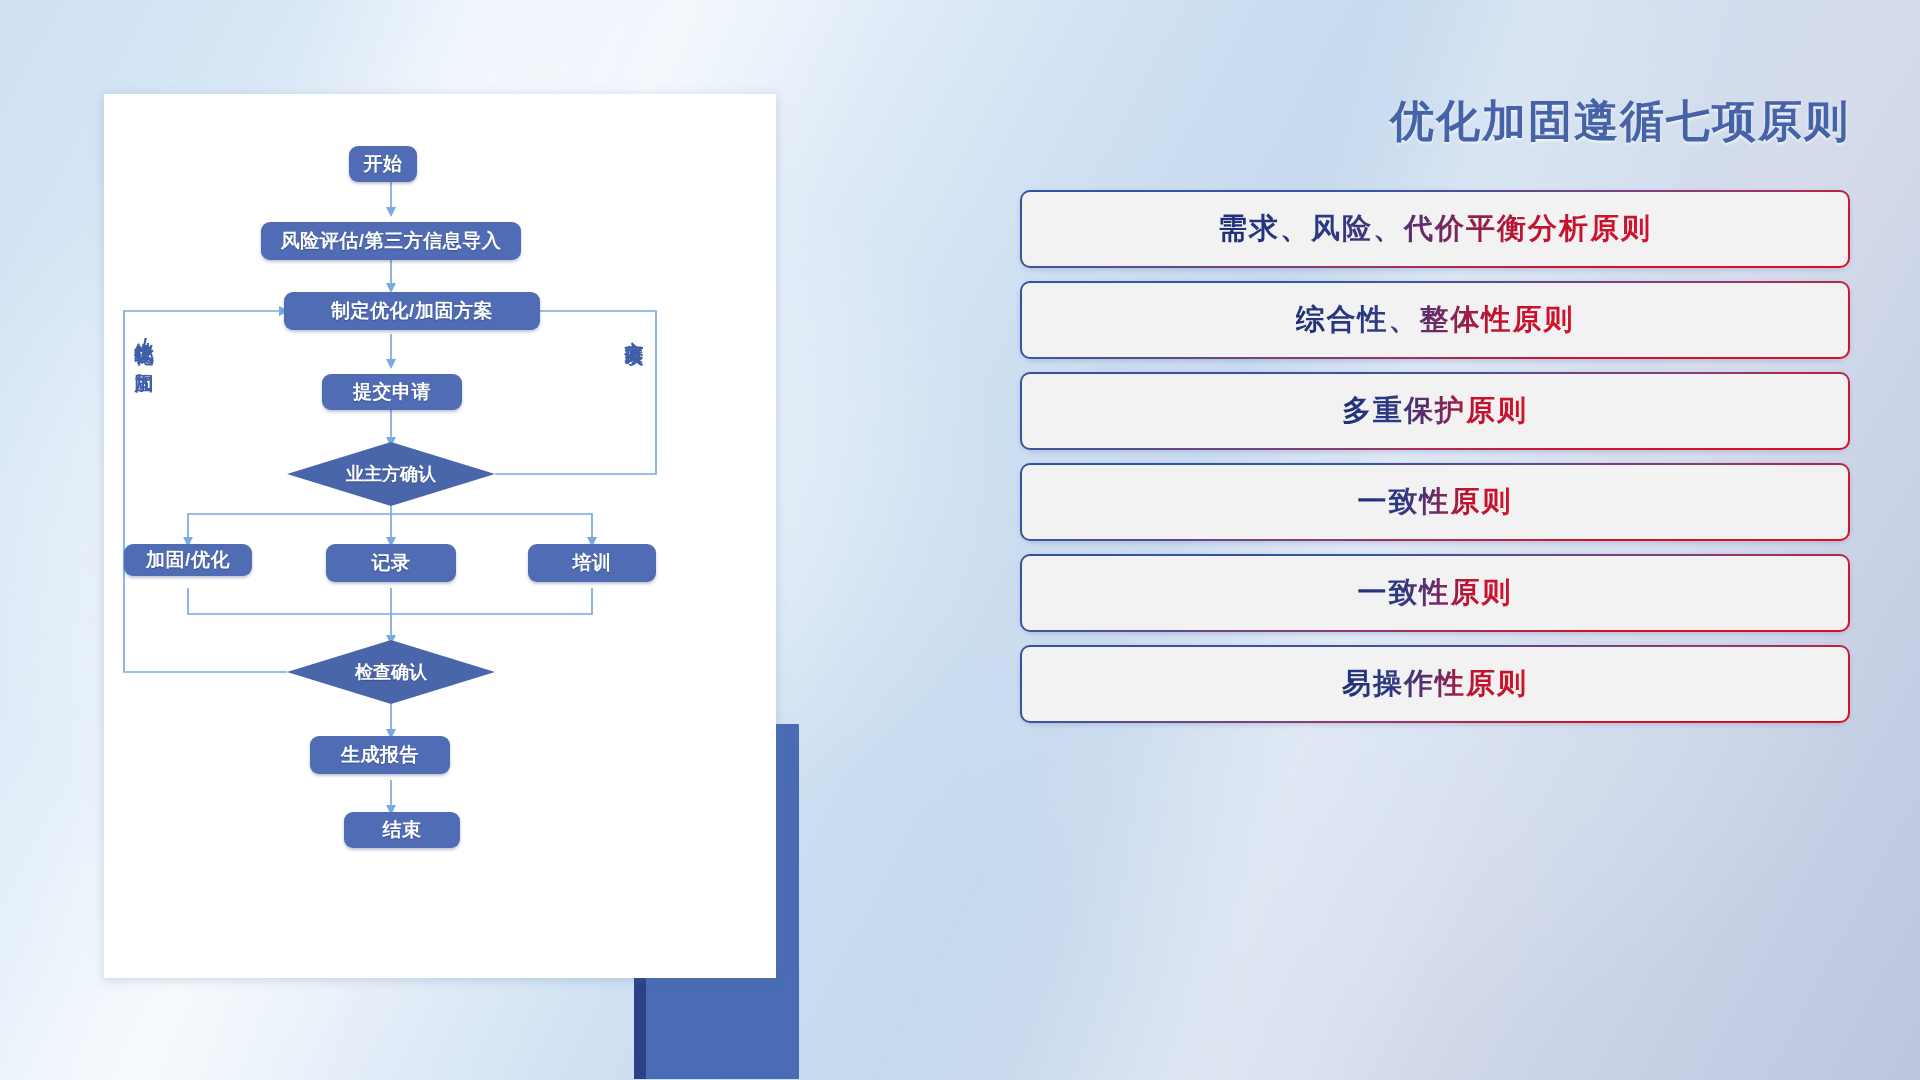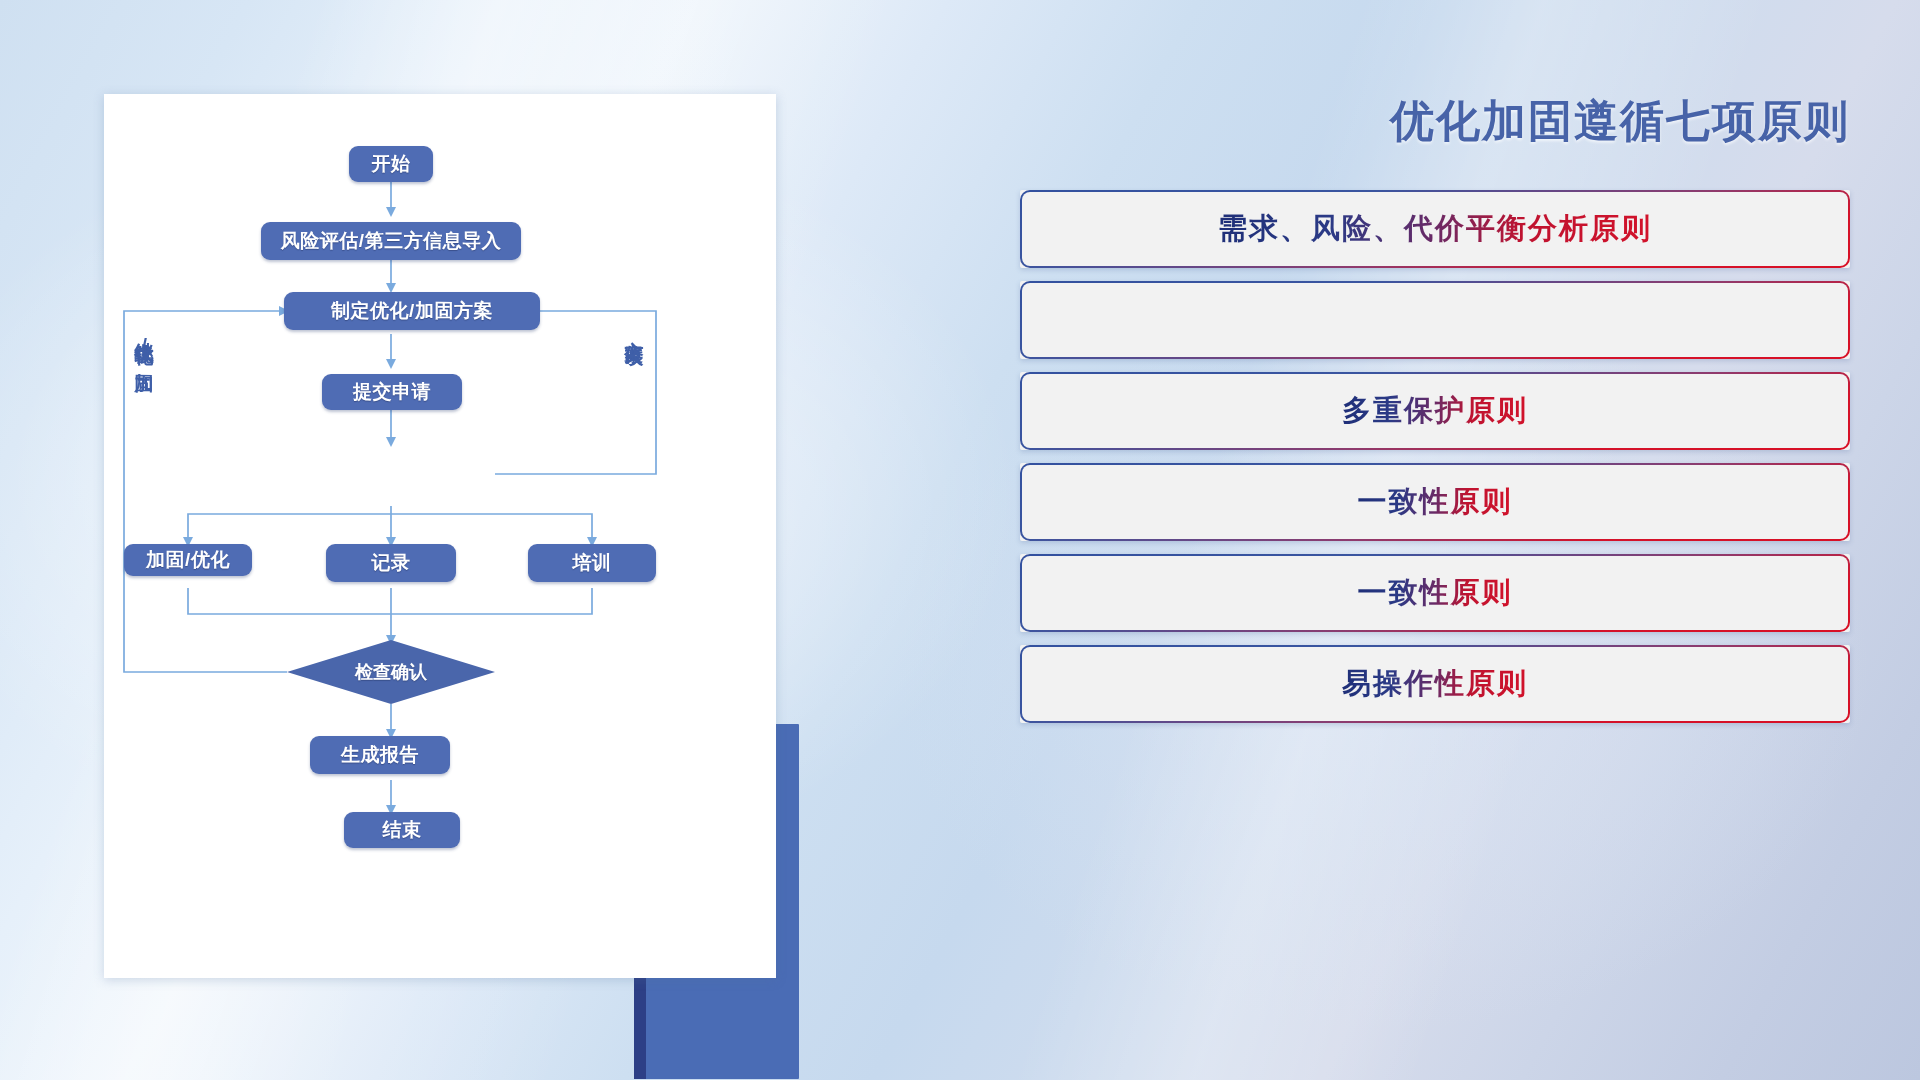--- a/index.html
+++ b/index.html
@@ -72,21 +72,21 @@
   
   #right-panel{position:absolute;left:1020px;top:78px;width:830px;height:950px;}
   #panel-title{
     position:absolute;left:0;top:14px;width:830px;text-align:right;
     font-size:44px;font-weight:bold;color:#4763a8;letter-spacing:2px;
     text-shadow:0 2px 3px rgba(255,255,255,0.65);
   }
   #cards{position:absolute;left:0;top:112px;width:830px;}
   .pcard{
     position:relative;height:78px;margin-bottom:13px;
-    background:#f2f2f2;border-radius:2px;
+    background:#f2f2f2;border-radius:14px;
     box-shadow:0 2px 5px rgba(70,95,150,0.22);
     display:flex;align-items:center;justify-content:center;
     overflow:visible;
   }
   .pcard .frame{
     position:absolute;inset:0;border-radius:10px;pointer-events:none;
     border:2px solid transparent;
     background:
       linear-gradient(#f2f2f2,#f2f2f2) padding-box,
       linear-gradient(168deg,#33519f 0%,#3a55a0 30%,#8e3b6e 58%,#d4122a 78%,#d81026 100%) border-box;
@@ -144,36 +144,39 @@
           <line x1="287" y1="610" x2="287" y2="640" marker-end="url(#ah)"></line>
 
           <line x1="287" y1="686" x2="287" y2="716" marker-end="url(#ah)"></line>
 
           <path d="M183,578 L20,578 L20,217 L180,217" marker-end="url(#ah)"></path>
 
           <path d="M391,380 L552,380 L552,217 L398,217" marker-end="url(#ah)"></path>
         </g>
       </svg>
 
-      <div class="node" style="left:245px;top:52px;width:84px;height:36px;">
+      <div class="node" style="left:245px;top:52px;width:68px;height:36px;">
         <span>开始</span>
       </div>
 
       <div class="node" style="left:157px;top:128px;width:260px;height:38px;">
         <span>风险评估/第三方信息导入</span>
       </div>
 
       <div class="node" style="left:180px;top:198px;width:256px;height:38px;">
         <span>制定优化/加固方案</span>
       </div>
 
       <div class="node" style="left:218px;top:280px;width:140px;height:36px;">
         <span>提交申请</span>
       </div>
 
+      <div class="diamond" style="left:183px;top:348px;width:208px;height:64px;">
+        <span>业主方确认</span>
+      </div>
 
       <div class="node" style="left:20px;top:450px;width:128px;height:32px;">
         <span>加固/优化</span>
       </div>
 
       <div class="node" style="left:222px;top:450px;width:130px;height:38px;">
         <span>记录</span>
       </div>
 
       <div class="node" style="left:424px;top:450px;width:128px;height:38px;">
@@ -205,20 +208,21 @@
 
     <div id="cards">
 
       <div class="pcard">
         <div class="frame"></div>
         <span class="ptext">需求、风险、代价平衡分析原则</span>
       </div>
 
       <div class="pcard">
         <div class="frame"></div>
+        <span class="ptext">综合性、整体性原则</span>
       </div>
 
 
       <div class="pcard">
         <div class="frame"></div>
         <span class="ptext">多重保护原则</span>
       </div>
 
       <div class="pcard">
         <div class="frame"></div>

